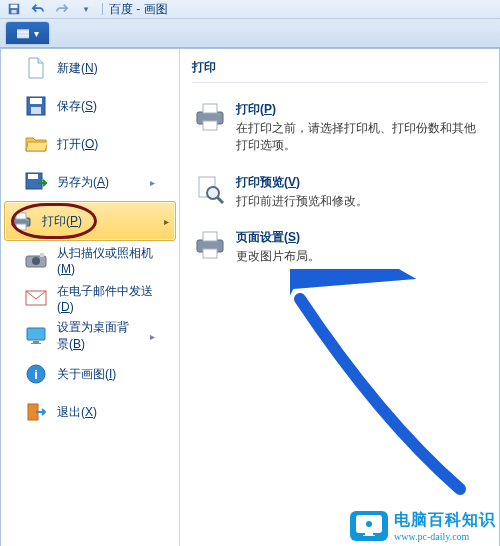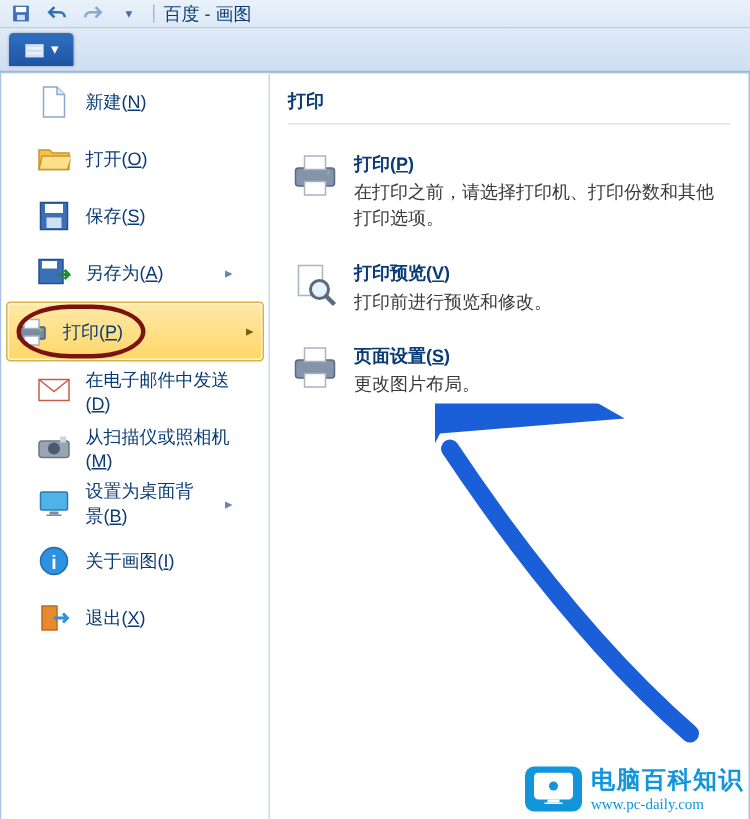--- a/index.html
+++ b/index.html
@@ -85,37 +85,37 @@
         <svg width="20" height="22" viewBox="0 0 20 22">
             <path d="M3 1h9l5 5v15H3z" fill="#fff" stroke="#8aa9cc"></path>
             <path d="M12 1v5h5" fill="#dfeaf7" stroke="#8aa9cc"></path>
           </svg>
       </div>
       <span class="lbl">新建(<u>N</u>)</span>
     </div>
 
     <div class="item">
       <div class="icon-box">
-        <svg width="22" height="18" viewBox="0 0 22 18">
-            <path d="M1 3h7l2 2h11v11H1z" fill="#f6c34a" stroke="#c8952b"></path>
-            <path d="M3 7h20l-3 9H1z" fill="#ffe08a" stroke="#c8952b"></path>
-          </svg>
-      </div>
-      <span class="lbl">打开(<u>O</u>)</span>
-    </div>
-
-    <div class="item">
-      <div class="icon-box">
         <svg width="20" height="20" viewBox="0 0 20 20">
             <rect x="1" y="1" width="18" height="18" fill="#3b6fb6" stroke="#26508c"></rect>
             <rect x="4" y="2" width="12" height="6" fill="#fff"></rect>
             <rect x="5" y="11" width="10" height="7" fill="#cfe0f4"></rect>
           </svg>
       </div>
       <span class="lbl">保存(<u>S</u>)</span>
+    </div>
+
+    <div class="item">
+      <div class="icon-box">
+        <svg width="22" height="18" viewBox="0 0 22 18">
+            <path d="M1 3h7l2 2h11v11H1z" fill="#f6c34a" stroke="#c8952b"></path>
+            <path d="M3 7h20l-3 9H1z" fill="#ffe08a" stroke="#c8952b"></path>
+          </svg>
+      </div>
+      <span class="lbl">打开(<u>O</u>)</span>
     </div>
 
     <div class="item">
       <div class="icon-box">
         <svg width="22" height="20" viewBox="0 0 22 20">
             <rect x="1" y="1" width="16" height="16" fill="#3b6fb6" stroke="#26508c"></rect>
             <rect x="3" y="2" width="10" height="5" fill="#fff"></rect>
             <path d="M13 11l8 0-3-3m3 3-3 3" stroke="#1a8f2a" stroke-width="2" fill="none"></path>
           </svg>
       </div>
@@ -133,36 +133,36 @@
             <circle cx="17" cy="9" r="1" fill="#6fd15a"></circle>
           </svg>
       </div>
       <span class="lbl">打印(<u>P</u>)</span>
       <span class="arrowhead">▸</span>
     </div>
 
     <div class="item">
       <div class="icon-box">
         <svg width="22" height="16" viewBox="0 0 22 16">
-            <rect x="1" y="1" width="20" height="14" fill="#fff" stroke="#c75b4a"></rect>
-            <path d="M1 1l10 8 10-8" fill="none" stroke="#c75b4a"></path>
-          </svg>
-      </div>
-      <span class="lbl">在电子邮件中发送(<u>D</u>)</span>
-    </div>
-
-    <div class="item">
-      <div class="icon-box">
-        <svg width="22" height="16" viewBox="0 0 22 16">
             <rect x="1" y="4" width="20" height="11" rx="2" fill="#9aa5b1" stroke="#6b7785"></rect>
             <circle cx="11" cy="9" r="4" fill="#4a5a70"></circle>
             <rect x="15" y="1" width="4" height="4" fill="#cdd5de"></rect>
           </svg>
       </div>
       <span class="lbl">从扫描仪或照相机(<u>M</u>)</span>
+    </div>
+
+    <div class="item">
+      <div class="icon-box">
+        <svg width="22" height="16" viewBox="0 0 22 16">
+            <rect x="1" y="1" width="20" height="14" fill="#fff" stroke="#c75b4a"></rect>
+            <path d="M1 1l10 8 10-8" fill="none" stroke="#c75b4a"></path>
+          </svg>
+      </div>
+      <span class="lbl">在电子邮件中发送(<u>D</u>)</span>
     </div>
 
     <div class="item">
       <div class="icon-box">
         <svg width="22" height="18" viewBox="0 0 22 18">
             <rect x="2" y="1" width="18" height="12" rx="1" fill="#4fb3e8" stroke="#2a7bb5"></rect>
             <rect x="8" y="14" width="6" height="2" fill="#7a8aa0"></rect>
             <rect x="6" y="16" width="10" height="1" fill="#7a8aa0"></rect>
           </svg>
       </div>

